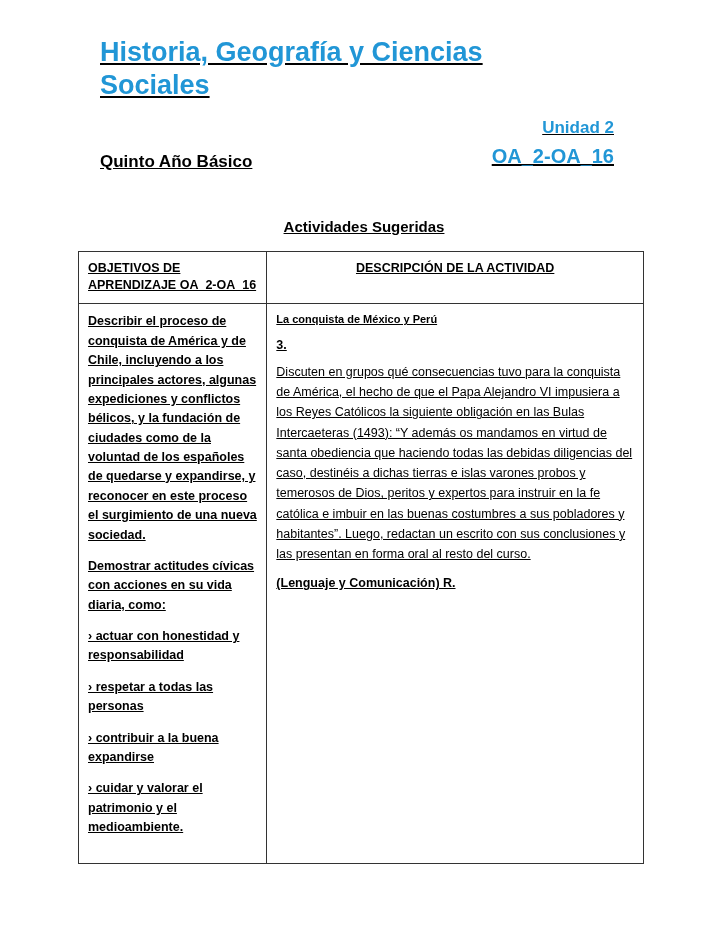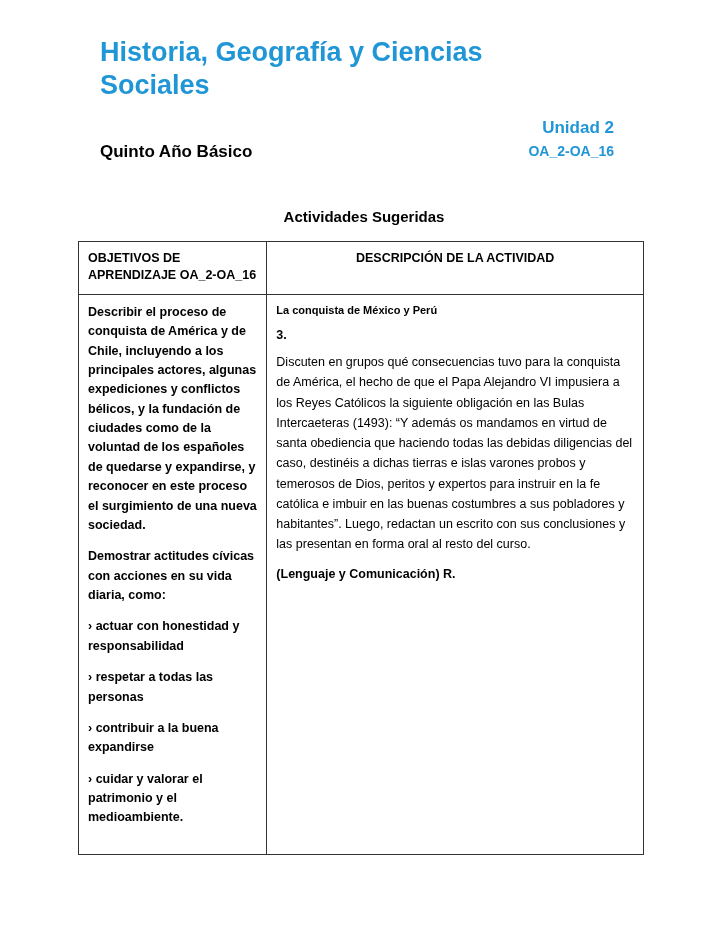--- a/index.html
+++ b/index.html
@@ -13,20 +13,21 @@
     font-family: "Liberation Sans", sans-serif;
     color: #000000;
     overflow: hidden;
   }
   .page {
     position: relative;
     width: 692px;
     height: 932px;
     box-sizing: border-box;
     padding: 0;
+    text-decoration: underline;
   }
   .header {
     padding: 36px 78px 0 100px;
   }
   .title-row {
     display: block;
   }
   .doc-title {
     color: #2196d6;
     font-size: 27px;
@@ -50,21 +51,21 @@
     text-align: right;
     color: #2196d6;
     font-weight: bold;
     margin-top: 44px;
   }
   .unidad {
     font-size: 17px;
     line-height: 1.4;
   }
   .oa-code {
-    font-size: 14px;
+    font-size: 20px;
     line-height: 1.6;
   }
   .section-title {
     text-align: center;
     font-size: 15px;
     font-weight: bold;
     margin-top: 46px;
     margin-bottom: 14px;
     padding-left: 36px;
   }

